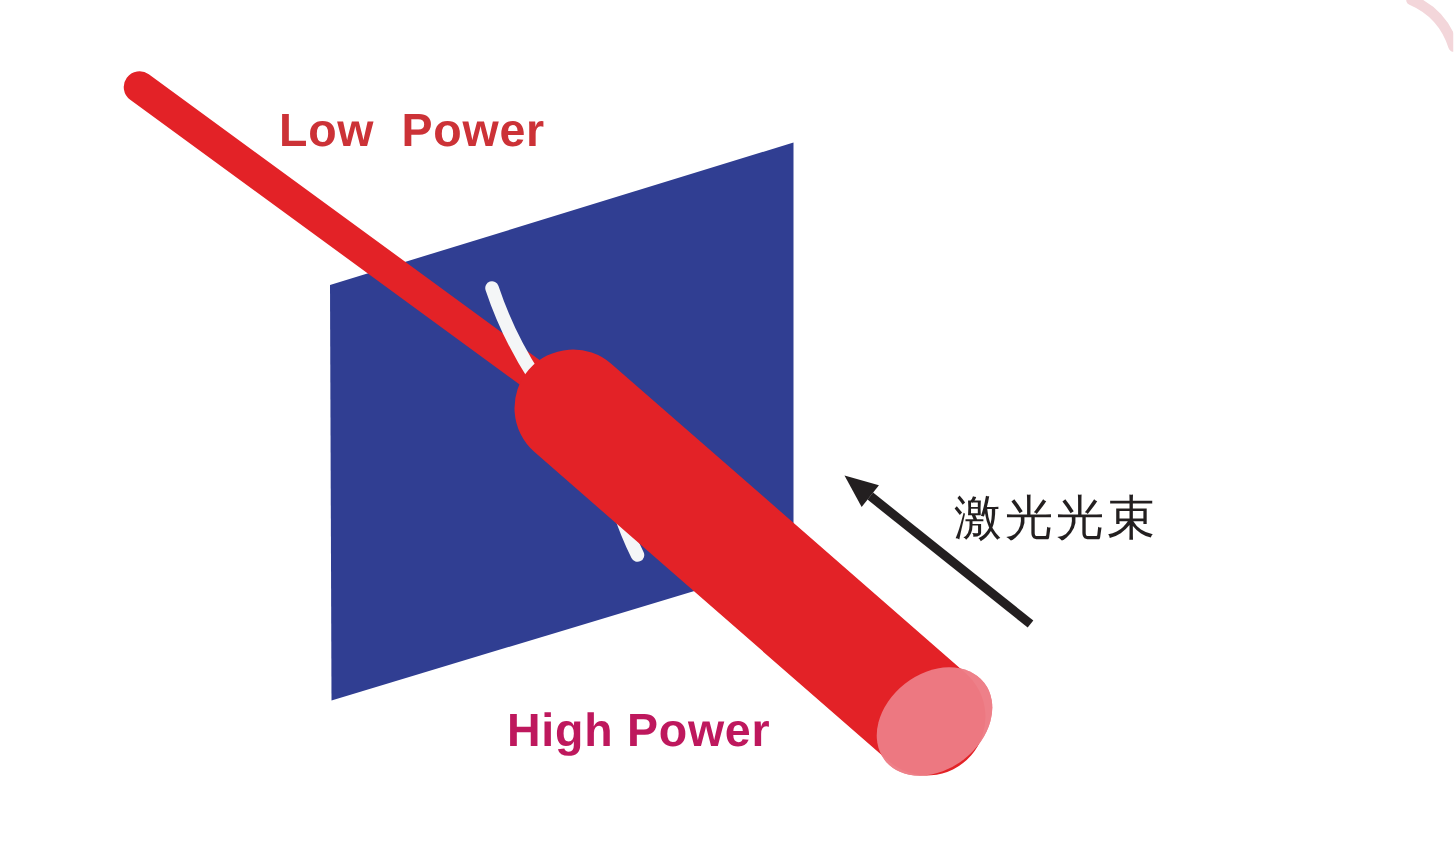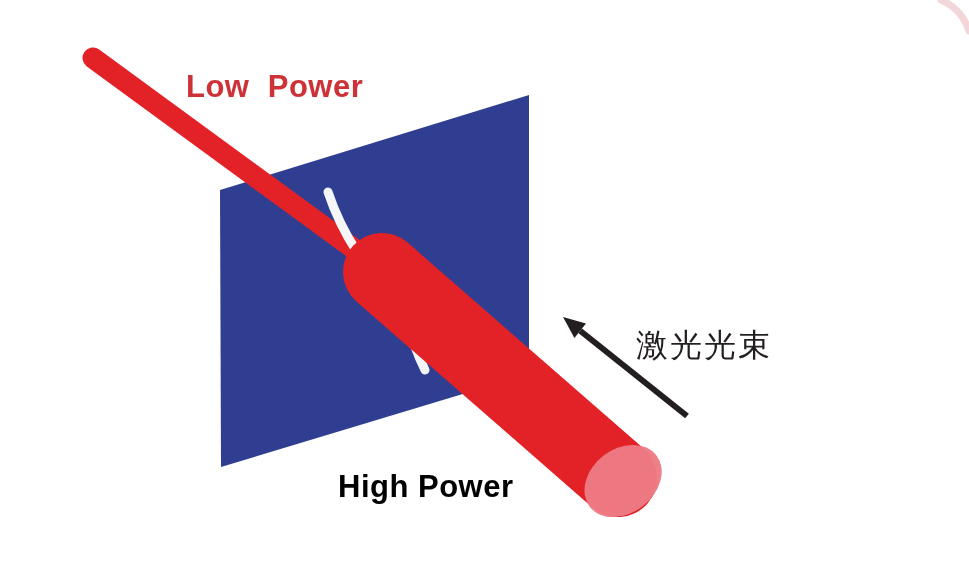--- a/index.html
+++ b/index.html
@@ -37,21 +37,21 @@
     font-size: 31px;
     font-weight: 700;
     color: #cc3237;
     letter-spacing: 0.5px;
   }
   #label-high-power {
     left: 338px;
     top: 471px;
     font-size: 31px;
     font-weight: 700;
-    color: #000000;
+    color: #be185d;
     letter-spacing: 0.5px;
   }
   #label-beam-cn {
     left: 636px;
     top: 329px;
     font-size: 32px;
     font-weight: 400;
     color: #231f20;
     letter-spacing: 2px;
     font-family: Liberation Sans, sans-serif;

